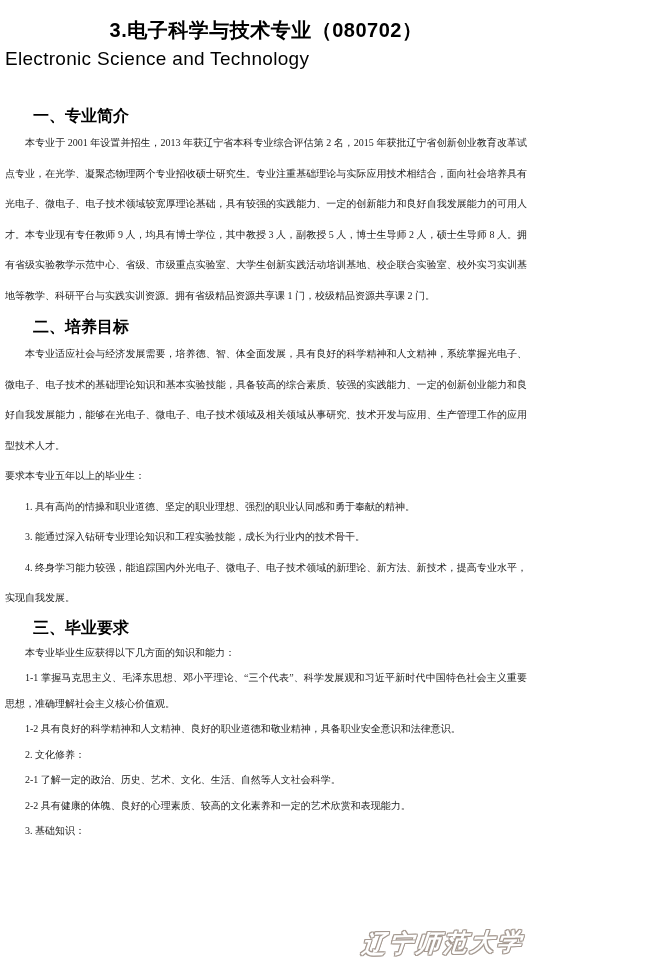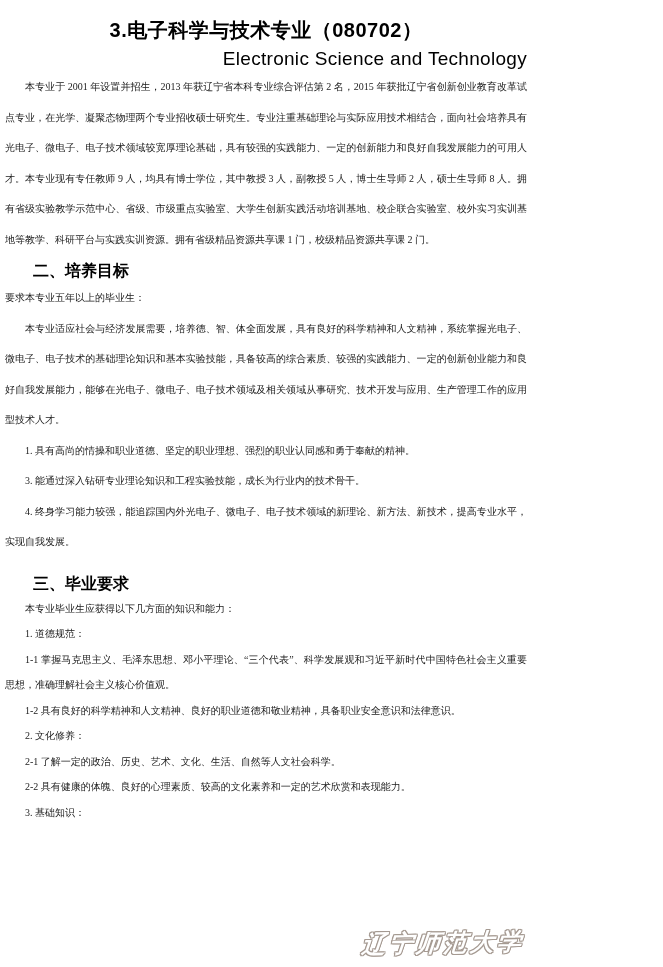--- a/index.html
+++ b/index.html
@@ -24,41 +24,41 @@
     text-align: center;
     font-size: 20px;
     line-height: 28px;
     font-weight: bold;
     font-family: "Liberation Sans", "DejaVu Sans", sans-serif;
     letter-spacing: 0.5px;
     color: #000;
   }
   .title-en {
     margin: 2px 0 0 0;
-    text-align: right;
+    text-align: left;
     font-size: 19px;
     line-height: 26px;
     font-weight: 400;
     font-family: "Liberation Sans", "DejaVu Sans", sans-serif;
     letter-spacing: 0.3px;
     color: #000;
   }
   .sec-heading {
     margin: 4px 0 0 0;
     padding-left: 28px;
     font-size: 16px;
     line-height: 24px;
     font-weight: bold;
     color: #000;
   }
   .sec-heading.first {
     margin-top: 32px;
   }
   .sec-heading.third {
-    margin-top: 14px;
+    margin-top: 2px;
   }
   .para {
     margin: 0;
     font-size: 10px;
     text-align: justify;
     text-justify: inter-ideograph;
     text-indent: 2em;
     color: #1b1b1b;
   }
   .lh-body { line-height: 30.5px; }
@@ -91,36 +91,36 @@
 <body>
 
 <div class="page">
 
   <header>
     <h1 class="title-cn">3.电子科学与技术专业（080702）</h1>
     <h2 class="title-en">Electronic Science and Technology</h2>
   </header>
 
   <section>
+    <h3 class="sec-heading first">一、专业简介</h3>
     <p class="para lh-body">本专业于 2001 年设置并招生，2013 年获辽宁省本科专业综合评估第 2 名，2015 年获批辽宁省创新创业教育改革试点专业，在光学、凝聚态物理两个专业招收硕士研究生。专业注重基础理论与实际应用技术相结合，面向社会培养具有光电子、微电子、电子技术领域较宽厚理论基础，具有较强的实践能力、一定的创新能力和良好自我发展能力的可用人才。本专业现有专任教师 9 人，均具有博士学位，其中教授 3 人，副教授 5 人，博士生导师 2 人，硕士生导师 8 人。拥有省级实验教学示范中心、省级、市级重点实验室、大学生创新实践活动培训基地、校企联合实验室、校外实习实训基地等教学、科研平台与实践实训资源。拥有省级精品资源共享课 1 门，校级精品资源共享课 2 门。</p>
   </section>
 
   <section>
     <h3 class="sec-heading">二、培养目标</h3>
+    <p class="para lh-body">本专业适应社会与经济发展需要，培养德、智、体全面发展，具有良好的科学精神和人文精神，系统掌握光电子、微电子、电子技术的基础理论知识和基本实验技能，具备较高的综合素质、较强的实践能力、一定的创新创业能力和良好自我发展能力，能够在光电子、微电子、电子技术领域及相关领域从事研究、技术开发与应用、生产管理工作的应用型技术人才。</p>
     <p class="para lh-body no-indent">要求本专业五年以上的毕业生：</p>
-    <p class="para lh-body">本专业适应社会与经济发展需要，培养德、智、体全面发展，具有良好的科学精神和人文精神，系统掌握光电子、微电子、电子技术的基础理论知识和基本实验技能，具备较高的综合素质、较强的实践能力、一定的创新创业能力和良好自我发展能力，能够在光电子、微电子、电子技术领域及相关领域从事研究、技术开发与应用、生产管理工作的应用型技术人才。</p>
     <p class="para lh-body">1. 具有高尚的情操和职业道德、坚定的职业理想、强烈的职业认同感和勇于奉献的精神。</p>
     <p class="para lh-body">3. 能通过深入钻研专业理论知识和工程实验技能，成长为行业内的技术骨干。</p>
     <p class="para lh-body">4. 终身学习能力较强，能追踪国内外光电子、微电子、电子技术领域的新理论、新方法、新技术，提高专业水平，实现自我发展。</p>
   </section>
 
   <section>
     <h3 class="sec-heading third">三、毕业要求</h3>
     <p class="para lh-tight">本专业毕业生应获得以下几方面的知识和能力：</p>
-    <p class="para lh-tight">1. 道德规范：</p>
     <p class="para lh-tight">1-1 掌握马克思主义、毛泽东思想、邓小平理论、“三个代表”、科学发展观和习近平新时代中国特色社会主义重要思想，准确理解社会主义核心价值观。</p>
     <p class="para lh-tight">1-2 具有良好的科学精神和人文精神、良好的职业道德和敬业精神，具备职业安全意识和法律意识。</p>
     <p class="para lh-tight">2. 文化修养：</p>
     <p class="para lh-tight">2-1 了解一定的政治、历史、艺术、文化、生活、自然等人文社会科学。</p>
     <p class="para lh-tight">2-2 具有健康的体魄、良好的心理素质、较高的文化素养和一定的艺术欣赏和表现能力。</p>
     <p class="para lh-tight">3. 基础知识：</p>
   </section>
 
   <div class="watermark">辽宁师范大学</div>
 

